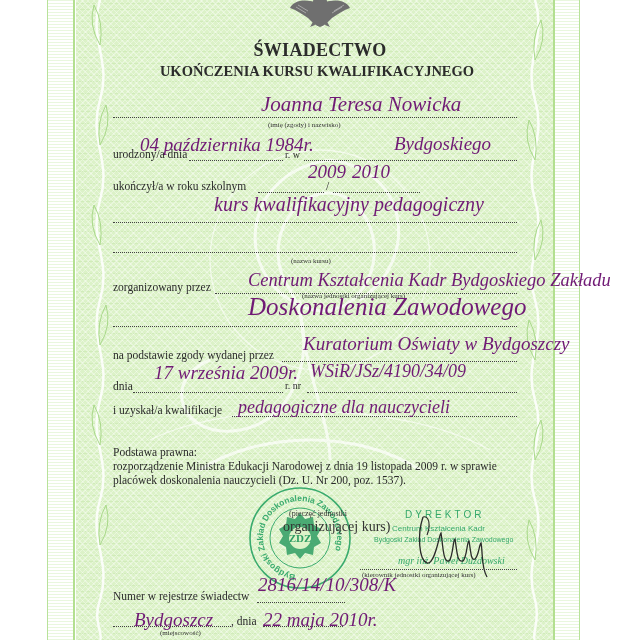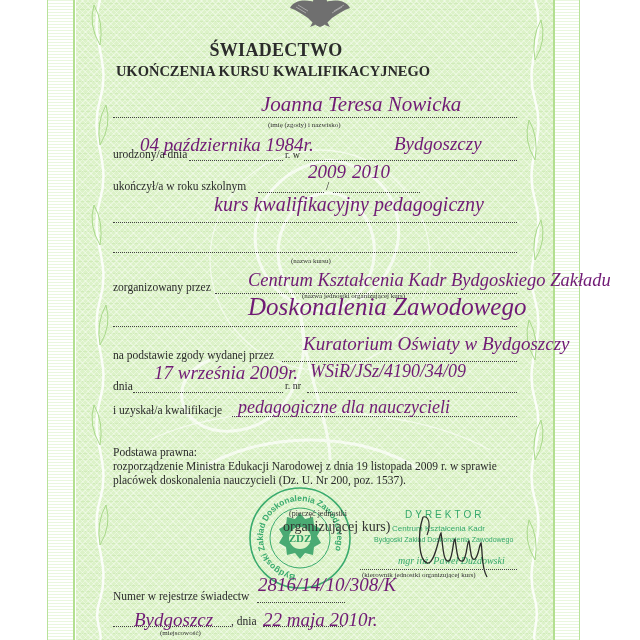--- a/index.html
+++ b/index.html
@@ -14,21 +14,21 @@
       background-image:
         repeating-linear-gradient(45deg,rgba(255,255,255,.35) 0 1px,transparent 1px 4px),
         repeating-linear-gradient(-45deg,rgba(255,255,255,.35) 0 1px,transparent 1px 4px),
         repeating-linear-gradient(0deg,rgba(160,210,120,.18) 0 1px,transparent 1px 6px);}
   svg.deco{position:absolute;left:0;top:0;width:640px;height:640px;pointer-events:none;}
   .abs{position:absolute;white-space:nowrap;}
   .print{font-family:"Liberation Serif",serif;font-size:11.5px;color:#2a2a2a;}
   .tiny{font-family:"Liberation Serif",serif;font-size:7px;color:#333;}
   .hand{font-family:"Liberation Serif",serif;font-style:italic;color:#701a75;}
   .dots{position:absolute;border-bottom:1.3px dotted #444;height:0;}
-  .title{font-weight:bold;color:#2b2b2b;text-align:center;width:552px;left:0;}
+  .title{font-weight:bold;color:#2b2b2b;text-align:center;width:640px;left:0;}
   .green{color:#35a86a;font-family:"Liberation Sans",sans-serif;}
 </style>
 </head>
 <body>
 
 <div class="border-strip strip-left"></div>
 <div class="field-bg"></div>
 <div class="border-strip strip-right"></div>
 
 <svg class="deco" viewBox="0 0 640 640">
@@ -77,21 +77,21 @@
 </svg>
 
 <div class="abs title" style="top:40px;font-size:18px;letter-spacing:.3px;">ŚWIADECTWO</div>
 <div class="abs title" style="top:63px;font-size:14.5px;left:-3px;">UKOŃCZENIA KURSU KWALIFIKACYJNEGO</div>
 
 <div class="abs hand" style="left:261px;top:92px;font-size:21px;">Joanna Teresa Nowicka</div>
 <div class="dots" style="left:113px;top:117px;width:404px;"></div>
 <div class="abs tiny" style="left:268px;top:121px;">(imię (zgody) i nazwisko)</div>
 
 <div class="abs hand" style="left:140px;top:134px;font-size:19px;">04 października 1984r.</div>
-<div class="abs hand" style="left:394px;top:133px;font-size:19px;">Bydgoszczy</div>
+<div class="abs hand" style="left:394px;top:133px;font-size:19px;">Bydgoskiego</div>
 <div class="abs print" style="left:113px;top:148px;">urodzony/a dnia</div>
 <div class="dots" style="left:189px;top:160px;width:94px;"></div>
 <div class="abs print" style="left:285px;top:149px;font-size:10px;">r. w</div>
 <div class="dots" style="left:304px;top:160px;width:213px;"></div>
 
 <div class="abs hand" style="left:308px;top:161px;font-size:19px;">2009</div>
 <div class="abs hand" style="left:352px;top:161px;font-size:19px;">2010</div>
 <div class="abs print" style="left:113px;top:180px;">ukończył/a w roku szkolnym</div>
 <div class="dots" style="left:258px;top:192px;width:66px;"></div>
 <div class="abs print" style="left:326px;top:180px;">/</div>

